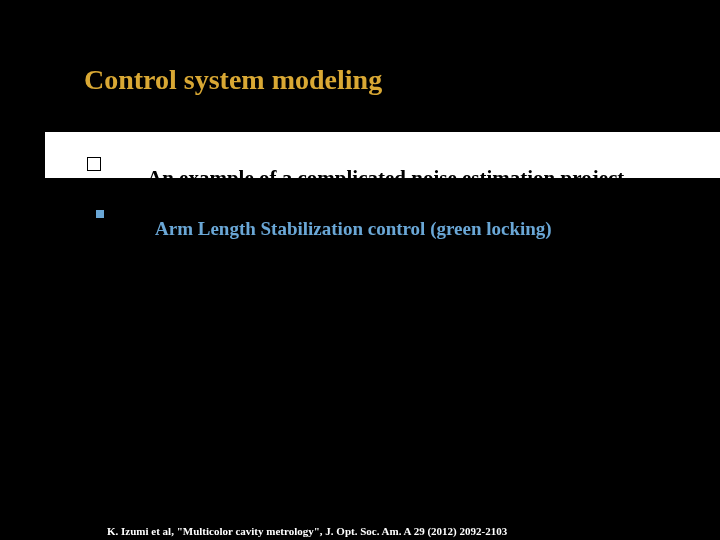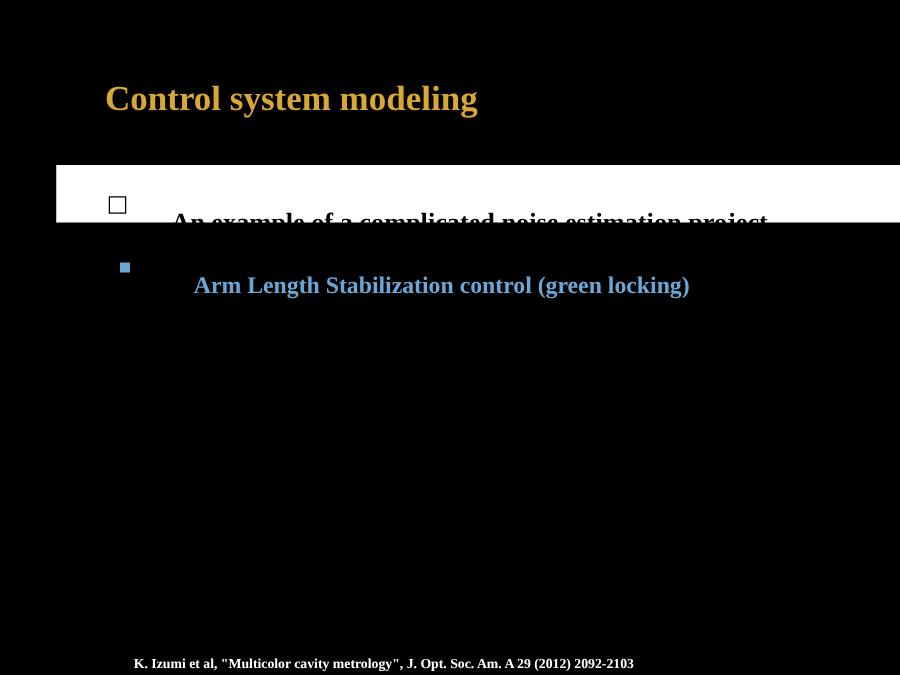--- a/index.html
+++ b/index.html
@@ -22,21 +22,21 @@
     font-family: Georgia, serif;
   }
   .content {
     background: #fff;
     height: 46px;
     padding: 4px 12px 0 12px;
   }
   .heading-row {
     display: flex;
     align-items: flex-start;
-    gap: 6px;
+    gap: 16px;
   }
   .square-bullet {
     width: 14px;
     height: 14px;
     border: 1.5px solid #000;
     background: #fff;
     margin-top: 6px;
     flex-shrink: 0;
   }
   .heading-text {

